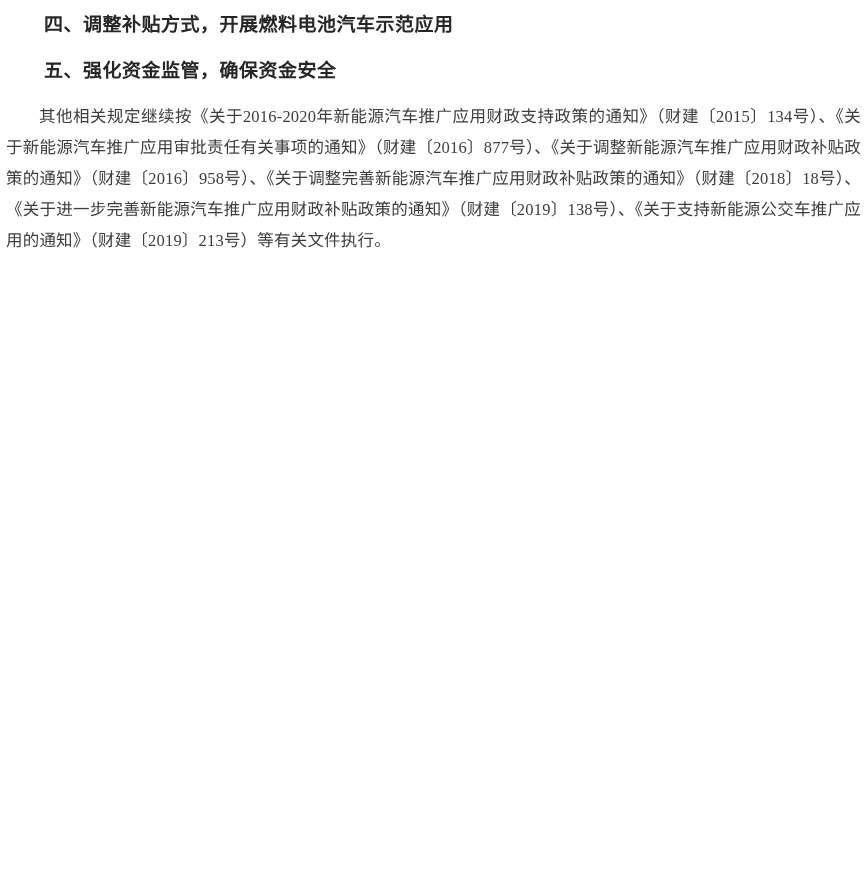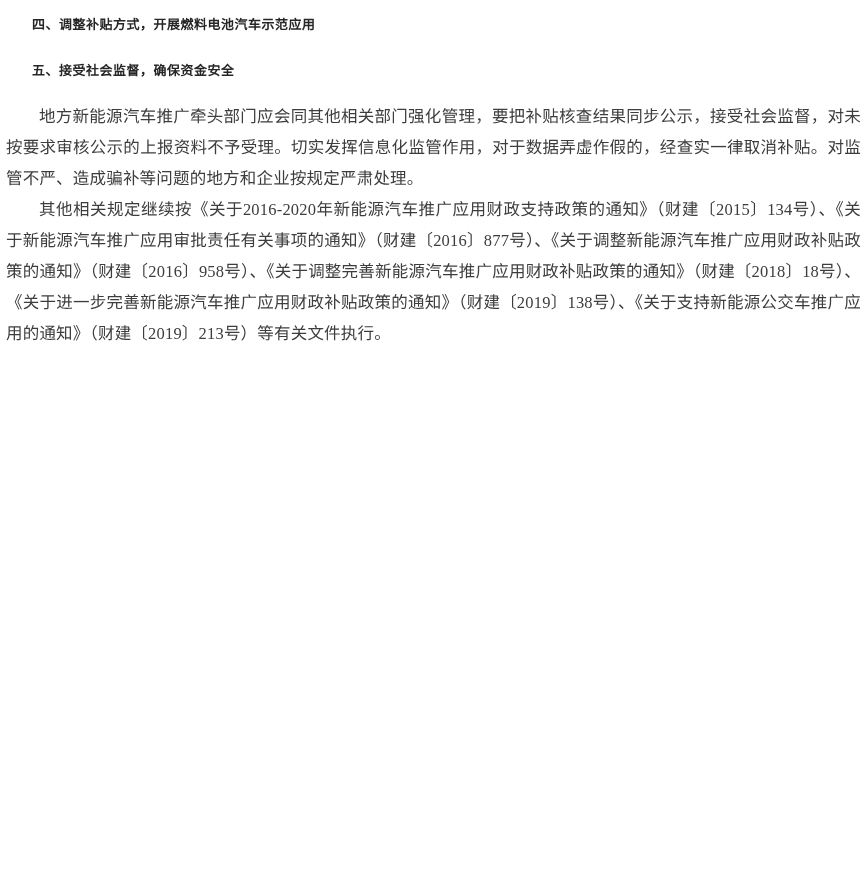--- a/index.html
+++ b/index.html
@@ -14,21 +14,21 @@
     font-family: "Liberation Serif", "DejaVu Serif", serif;
   }
   .doc-page {
     box-sizing: border-box;
     width: 868px;
     min-height: 892px;
     background: #ffffff;
     padding: 9px 7px 10px 6px;
   }
   .doc-heading {
-    font-size: 13px;
+    font-size: 19px;
     line-height: 31px;
     font-weight: bold;
     color: #262626;
     margin: 0 0 15px 0;
     text-indent: 2em;
     letter-spacing: 0.5px;
   }
   .doc-paragraph {
     font-size: 16.5px;
     line-height: 31px;
@@ -45,21 +45,20 @@
 </head>
 <body>
 
 <article class="doc-page">
 
   <section>
     <h3 class="doc-heading">四、调整补贴方式，开展燃料电池汽车示范应用</h3>
   </section>
 
   <section>
-    <h3 class="doc-heading">五、接受社会监督，确保资金安全</h3>
-    <p class="doc-paragraph">地方新能源汽车推广牵头部门应会同其他相关部门强化管理，要把补贴核查结果同步公示，接受社会监督，对未按要求审核公示的上报资料不予受理。切实发挥信息化监管作用，对于数据弄虚作假的，经查实一律取消补贴。对监管不严、造成骗补等问题的地方和企业按规定严肃处理。</p>
+    <h3 class="doc-heading">五、强化资金监管，确保资金安全</h3>
   </section>
 
   <section>
     <p class="doc-paragraph">其他相关规定继续按《关于2016-2020年新能源汽车推广应用财政支持政策的通知》（财建〔2015〕134号）、《关于新能源汽车推广应用审批责任有关事项的通知》（财建〔2016〕877号）、《关于调整新能源汽车推广应用财政补贴政策的通知》（财建〔2016〕958号）、《关于调整完善新能源汽车推广应用财政补贴政策的通知》（财建〔2018〕18号）、《关于进一步完善新能源汽车推广应用财政补贴政策的通知》（财建〔2019〕138号）、《关于支持新能源公交车推广应用的通知》（财建〔2019〕213号）等有关文件执行。</p>
   </section>
 
 </article>
 
 </body></html>

